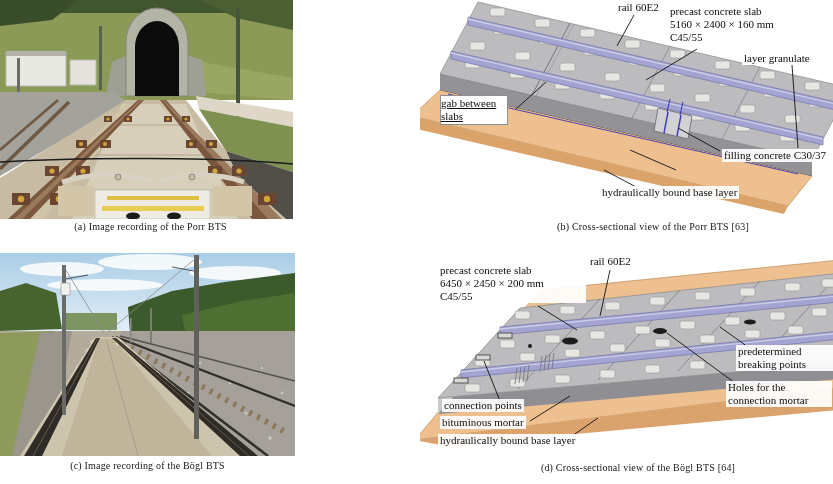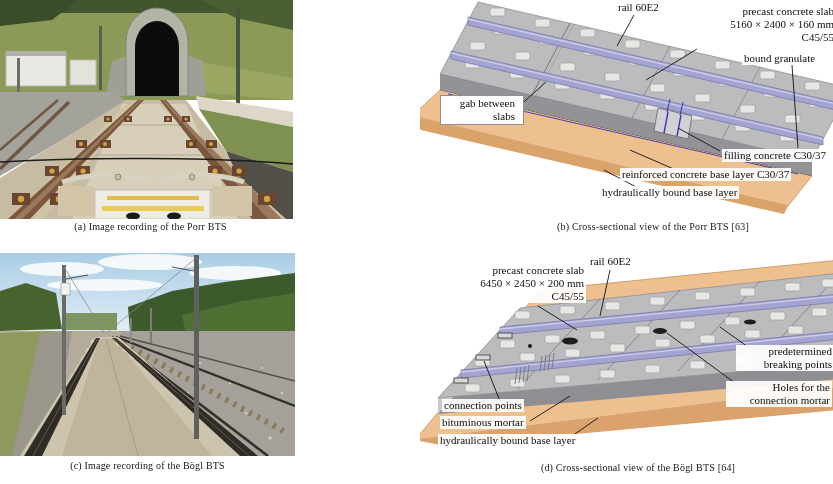--- a/index.html
+++ b/index.html
@@ -1,23 +1,23 @@
 <!DOCTYPE html>
 <html><head>
 <meta charset="utf-8">
 <style>
   html,body{margin:0;padding:0;background:#ffffff;}
   #figure{position:relative;width:833px;height:484px;background:#fff;overflow:hidden;
           font-family:"Liberation Serif","DejaVu Serif",serif;color:#111;}
   .panel{position:absolute;}
   .panel svg{display:block;}
   .cap{position:absolute;font-size:10px;line-height:1.15;text-align:center;color:#151515;letter-spacing:.2px;}
-  .lbl{position:absolute;font-size:11px;line-height:1.18;color:#0d0d0d;white-space:pre-line;text-align:right;z-index:3;}
+  .lbl{position:absolute;font-size:11px;line-height:1.18;color:#0d0d0d;white-space:pre-line;text-align:left;z-index:3;}
   .lbl.left{text-align:center;}
-  .lbl.boxed{background:#fff;border:1px solid #8f8f8f;padding:1px 8px;}
+  .lbl.boxed{background:#fff;border:1px solid #8f8f8f;padding:1px 0;text-decoration:underline;}
   .lbl.bg{background:rgba(255,255,255,.92);padding:0 2px;}
 </style>
 </head>
 <body>
 
 <div id="figure">
 
   <div class="panel" style="left:0;top:0;width:293px;height:219px;">
     <svg width="293" height="219" viewBox="0 0 293 219">
 
@@ -200,25 +200,24 @@
         <line x1="96" y1="109" x2="126" y2="82"></line>
         <line x1="300" y1="151" x2="258" y2="128"></line>
         <line x1="256" y1="170" x2="210" y2="150"></line>
         <line x1="218" y1="188" x2="184" y2="170"></line>
       </g>
     </svg>
     <div class="lbl" style="left:198px;top:1px;">rail 60E2</div>
     <div class="lbl bg" style="left:248px;top:5px;width:164px;">precast concrete slab
 5160 × 2400 × 160 mm
 C45/55</div>
-    <div class="lbl bg" style="left:322px;top:52px;">bound granulate</div>
+    <div class="lbl bg" style="left:322px;top:52px;">layer granulate</div>
     <div class="lbl boxed" style="left:20px;top:95px;width:66px;">gab between
 slabs</div>
     <div class="lbl bg" style="left:282px;top:149px;margin-left:20px;">filling concrete C30/37</div>
-    <div class="lbl bg" style="left:200px;top:168px;">reinforced concrete base layer C30/37</div>
     <div class="lbl bg" style="left:180px;top:186px;">hydraulically bound base layer</div>
   </div>
   <div class="cap" style="left:460px;top:221px;width:386px;">(b) Cross-sectional view of the Porr BTS [63]</div>
 
   <div class="panel" style="left:0;top:253px;width:295px;height:203px;">
     <svg width="295" height="203" viewBox="0 0 295 203">
       <defs>
         <linearGradient id="skyC" x1="0" y1="0" x2="0" y2="1">
           <stop offset="0" stop-color="#a9cde6"></stop>
             <stop offset="1" stop-color="#e8f1f7"></stop>

